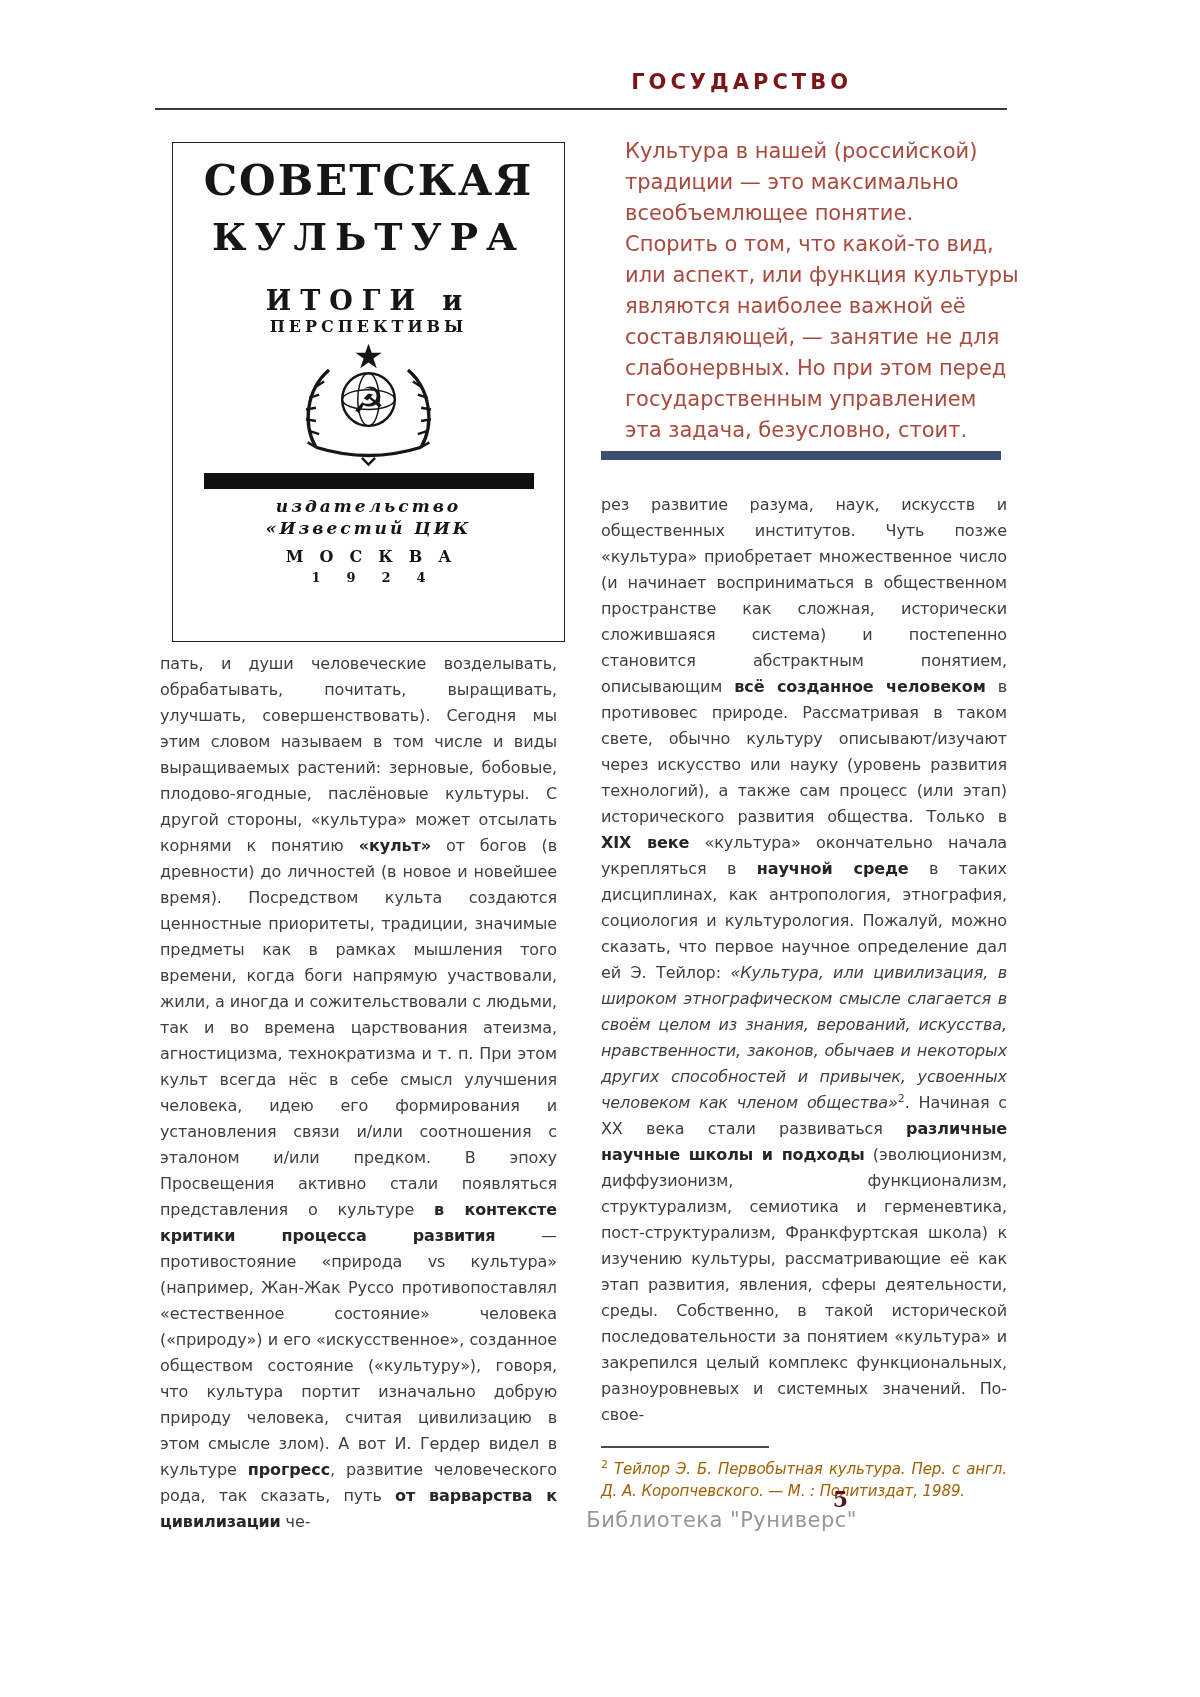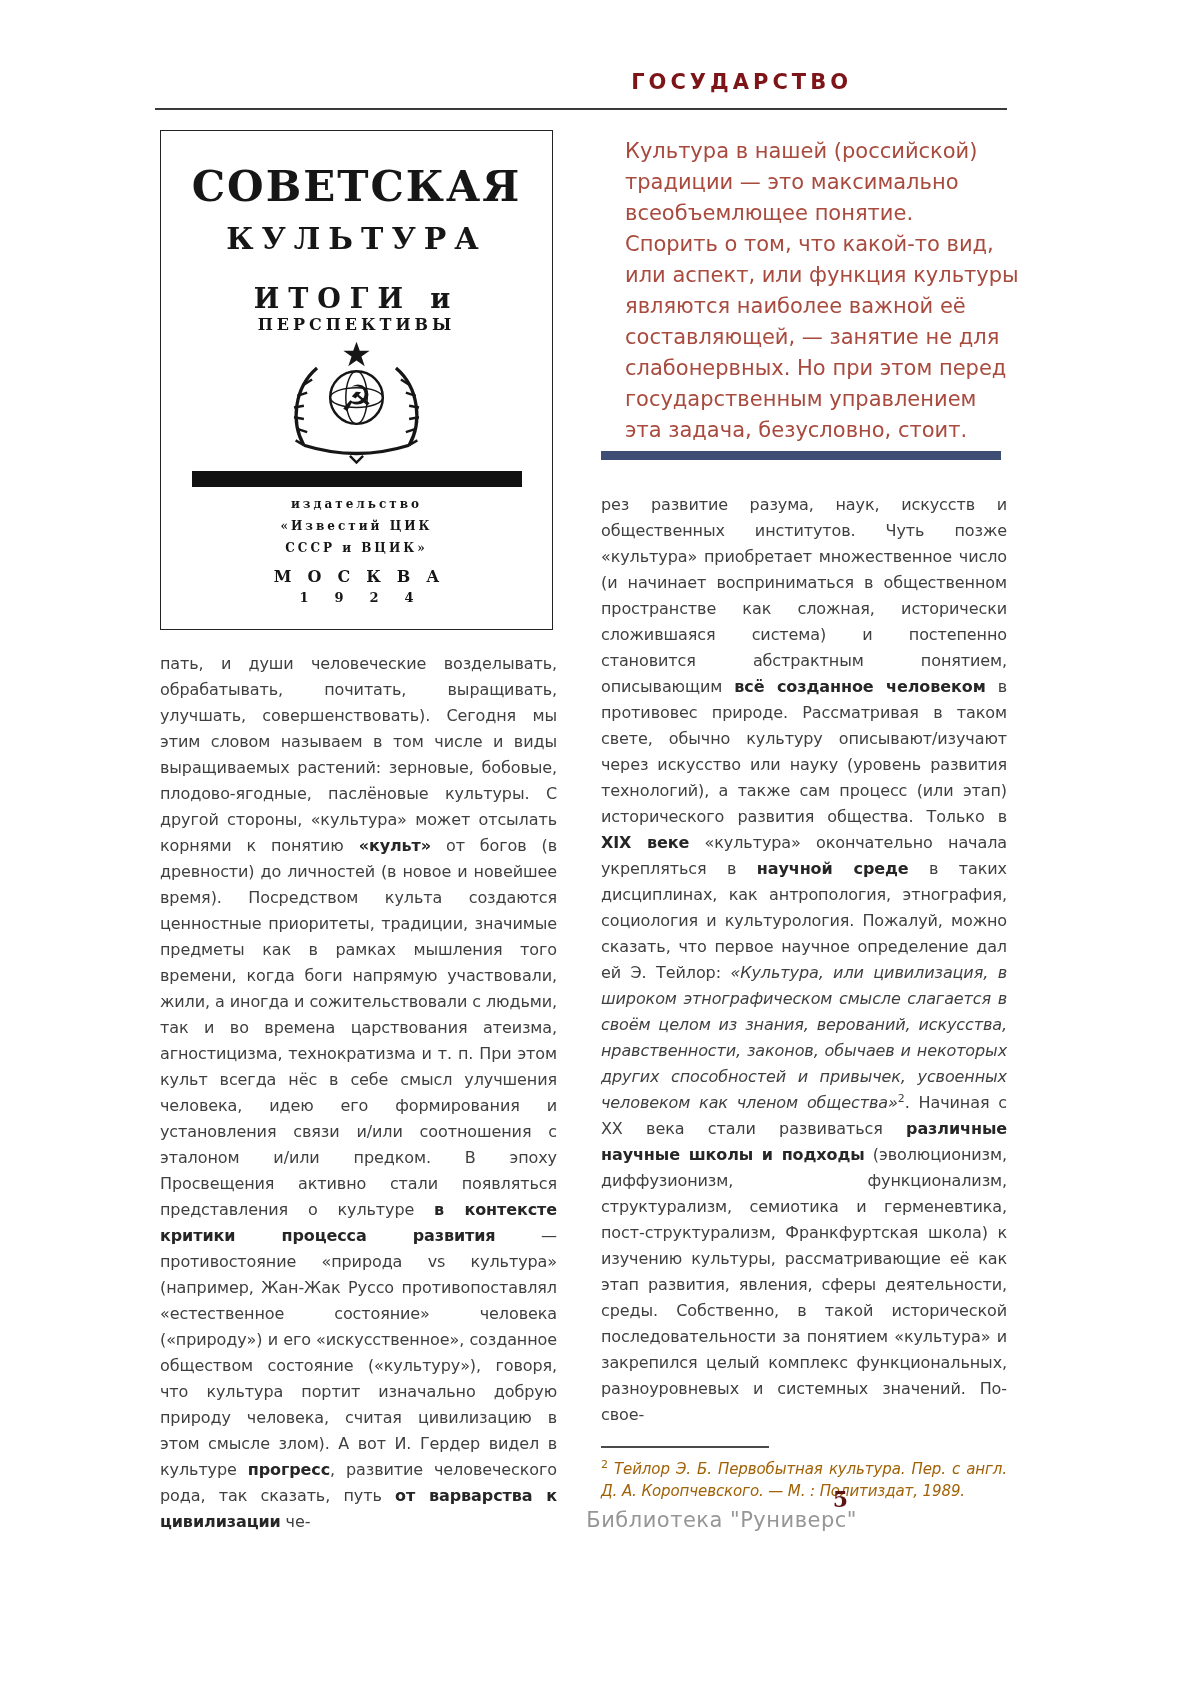--- a/index.html
+++ b/index.html
@@ -9,31 +9,31 @@
   }
   
   .section-header{
     position:absolute;top:70px;right:193px;
     font-size:21px;font-weight:700;letter-spacing:4px;color:#7d1518;
   }
   .header-rule{position:absolute;left:155px;top:108px;width:852px;height:2px;background:#3a3a3a;}
 
   
   .cover{
-    position:absolute;left:160px;top:130px;width:393px;height:500px;margin:0;
+    position:absolute;left:160px;top:130px;width:393px;height:500px;margin:12px;
     border:1.5px solid #222;box-sizing:border-box;background:#fff;overflow:hidden;
-    text-align:center;font-family:"DejaVu Serif",serif;color:#161616;padding-top:34px;
+    text-align:center;font-family:"DejaVu Serif",serif;color:#161616;padding-top:16px;
   }
   .c-t1{font-size:42px;font-weight:700;letter-spacing:2px;line-height:1.05;}
-  .c-t2{font-size:30px;font-weight:700;letter-spacing:8px;margin-top:14px;line-height:1.05;}
+  .c-t2{font-size:38px;font-weight:700;letter-spacing:8px;margin-top:14px;line-height:1.05;}
   .c-s1{font-size:27px;font-weight:700;letter-spacing:9px;margin-top:30px;line-height:1.05;}
   .c-s2{font-size:16px;font-weight:700;letter-spacing:4px;margin-top:4px;line-height:1.05;}
   .c-emblem{margin-top:6px;line-height:0;}
   .c-bar{width:330px;height:16px;background:#111;margin:6px auto 6px;}
-  .c-pub{font-size:12px;font-weight:700;letter-spacing:3px;line-height:22px;}
+  .c-pub{font-size:17px;font-weight:700;letter-spacing:3px;line-height:22px;font-style:italic;}
   .c-city{font-size:16px;font-weight:700;letter-spacing:16px;margin-top:8px;padding-left:16px;}
   .c-year{font-size:13px;font-weight:700;letter-spacing:26px;margin-top:4px;padding-left:26px;}
 
   
   .quote{
     position:absolute;left:625px;top:136px;width:410px;
     font-size:21px;line-height:31px;color:#a84a3e;white-space:pre-line;
   }
   .quote-bar{position:absolute;left:601px;top:451px;width:400px;height:9px;background:#3e4d74;}
 
@@ -87,21 +87,20 @@
         <path d="M164,128 C180,100 176,58 148,34" fill="none" stroke="#161616" stroke-width="4"></path>
         <path d="M36,128 l-10,-6 M40,112 l-12,-4 M36,96 l-12,-2 M36,80 l-12,2 M40,64 l-12,4 M46,48 l-11,7" stroke="#161616" stroke-width="3" fill="none"></path>
         <path d="M164,128 l10,-6 M160,112 l12,-4 M164,96 l12,-2 M164,80 l12,2 M160,64 l12,4 M154,48 l11,7" stroke="#161616" stroke-width="3" fill="none"></path>
         <path d="M36,128 Q100,148 164,128" fill="none" stroke="#161616" stroke-width="4"></path>
         <path d="M92,141 l8,8 8,-8" fill="none" stroke="#161616" stroke-width="3"></path>
       </svg>
     </div>
     <div class="c-bar"></div>
     <div class="c-pub">издательство</div>
     <div class="c-pub">«Известий ЦИК</div>
-    <div class="c-pub">СССР и ВЦИК»</div>
     <div class="c-city">МОСКВА</div>
     <div class="c-year">1924</div>
   </figure>
 
   <div class="quote">Культура в нашей (российской)
 традиции — это максимально
 всеобъемлющее понятие.
 Спорить о том, что какой-то вид,
 или аспект, или функция культуры
 являются наиболее важной её

